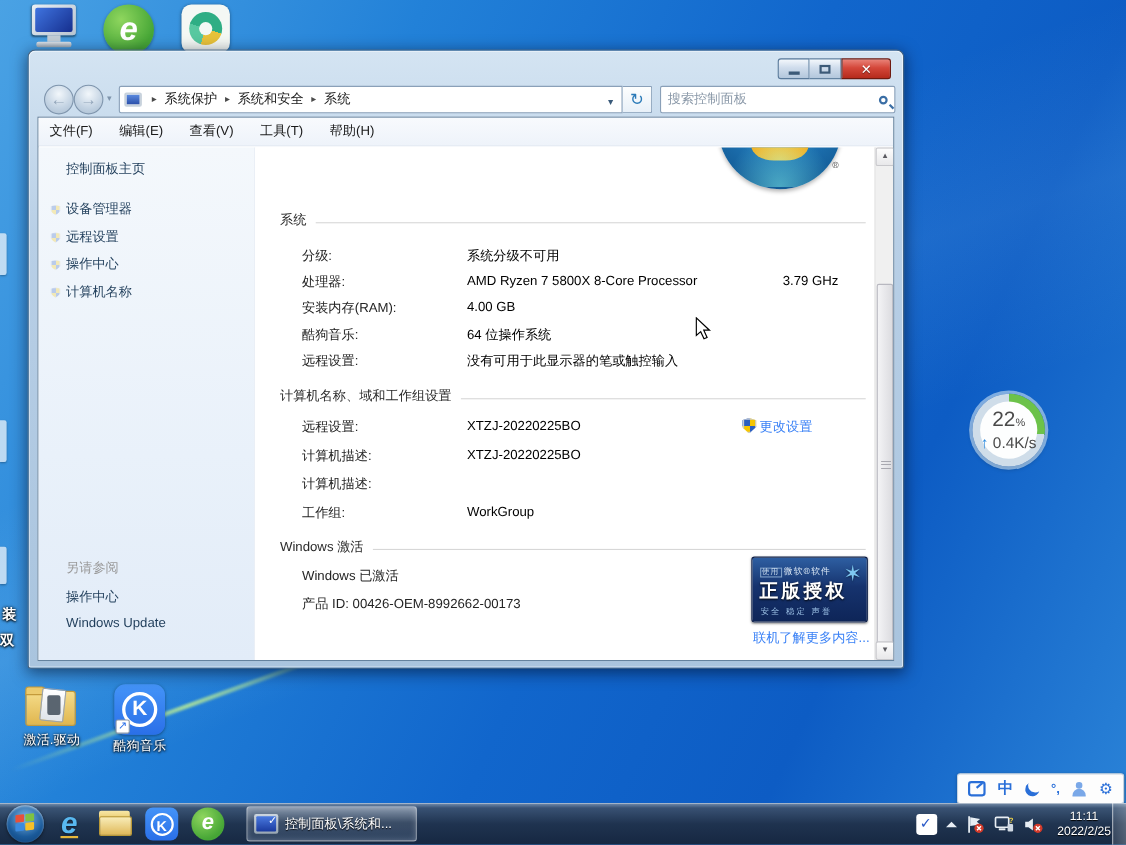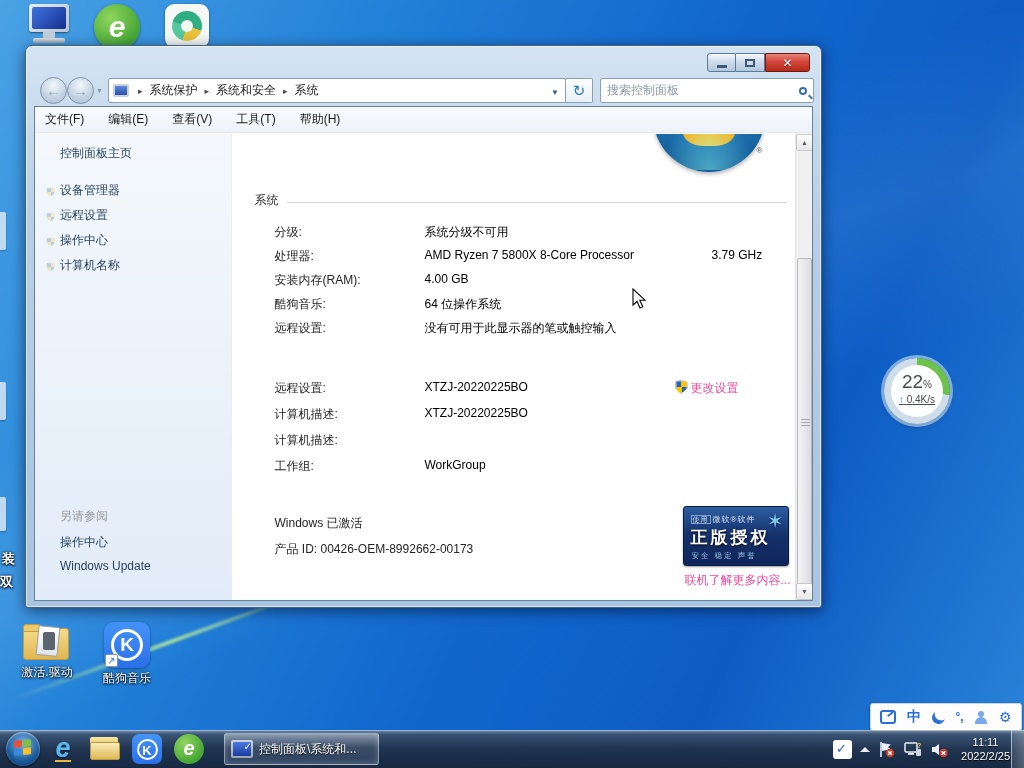--- a/index.html
+++ b/index.html
@@ -39,21 +39,21 @@
   .shortcut { position:absolute; left:1px; bottom:1px; width:13px; height:13px; background:#fff; border:1px solid #8a98a8; border-radius:2px; color:#2a6fe8; font-size:10px; line-height:11px; text-align:center; }
   .sliver { position:absolute; left:0; width:6px; background:rgba(235,242,248,.75); border-radius:0 2px 2px 0; box-shadow:0 1px 2px rgba(0,0,0,.3); }
   .plabel { position:absolute; color:#fff; font-size:13px; font-weight:bold; text-shadow:0 1px 2px #000,0 0 3px #000; }
 
   
   .widget { position:absolute; left:884px; top:358px; width:66px; height:66px; border-radius:50%;
             background:conic-gradient(#6cc24a 0 27%, #cfdde9 27% 100%); box-shadow:0 0 0 3px rgba(220,238,250,.55),0 2px 5px rgba(0,0,0,.35); }
   .widget .inner { position:absolute; left:7px; top:7px; width:52px; height:52px; border-radius:50%; background:#fdfefe; text-align:center; }
   .widget .pct { font-size:19px; color:#4a4a4a; margin-top:8px; line-height:18px; }
   .widget .pct .sm { font-size:10px; }
-  .widget .spd { font-size:10px; color:#4a4a4a;text-decoration:underline; }
+  .widget .spd { font-size:14px; color:#4a4a4a; }
   .widget .up { color:#2a8ae0; font-weight:bold; }
 
   
   .window { position:absolute; left:25px; top:45px; width:797px; height:563px;
             background:linear-gradient(180deg,#d4e4f2,#b8cfe6 30%,#a9c4de);
             border:1px solid #44607c; border-radius:7px 7px 3px 3px;
             box-shadow:0 3px 14px rgba(0,10,30,.55), inset 0 0 0 1px rgba(255,255,255,.55);
             padding:30px 8px 8px; }
   .caption-btns { position:absolute; top:7px; right:11px; display:flex; }
   .cbtn { height:19px; border:1px solid #4a6variableb; display:flex; align-items:center; justify-content:center; }
@@ -94,21 +94,21 @@
   .winlogo .flagpiece { position:absolute; left:30px; top:52px; width:52px; height:34px; background:radial-gradient(circle at 50% 100%,#ffd24a,#f59b00); border-radius:50% 50% 40% 40%; }
   .winlogo .glare { position:absolute; left:8px; top:60px; width:96px; height:50px; background:radial-gradient(ellipse at 50% 100%,rgba(120,230,230,.55),rgba(0,0,0,0) 70%); }
   .regmark { position:absolute; left:525px; top:12px; font-size:8px; color:#555; }
 
   .sect-head { position:absolute; left:23px; font-size:12px; color:#2a2a2a; white-space:nowrap; display:flex; align-items:center; width:532px; }
   .sect-head .rule { flex:1; height:1px; background:#d7d7d7; margin-left:8px; margin-top:3px; }
   .row { position:absolute; font-size:12px; white-space:nowrap; }
   .row .lbl { position:absolute; left:43px; color:#242424; }
   .row .val { position:absolute; left:193px; color:#000; }
   .row .extra { position:absolute; left:480px; color:#000; }
-  .link { color:#ec4899; }
+  .link { color:#3b82f6; }
   .shield { display:inline-block; width:13px; height:14px; vertical-align:-2px; margin-right:3px;
             clip-path:polygon(50% 0,100% 14%,100% 58%,50% 100%,0 58%,0 14%);
             background:conic-gradient(#f6c500 0 25%, #2b5fc0 25% 50%, #f6c500 50% 75%, #2b5fc0 75%); box-shadow:inset 0 0 0 1.5px #c8cdd4; }
   .badge { position:absolute; left:451px; top:372px; width:106px; height:60px; border-radius:3px;
            background:linear-gradient(180deg,#2e5fa2,#16336e 45%,#0e2558); border:1px solid #0a1c46; color:#fff; box-shadow:0 1px 2px rgba(0,0,0,.4); }
   .badge .b-top { font-size:8px; margin:7px 0 0 7px; color:#dce8f5; letter-spacing:1px; }
   .badge .b-use { font-size:7px; border:1px solid #7fa0c8; padding:0 1px; margin-right:2px; color:#cfe0f0; }
   .badge .b-main { font-size:17px; font-weight:bold; letter-spacing:3px; margin:1px 0 0 7px; text-shadow:0 1px 2px #000; }
   .badge .b-bot { font-size:7.5px; color:#9fc4e8; letter-spacing:2px; margin:2px 0 0 8px; }
   .badge .b-star { position:absolute; right:4px; top:2px; font-size:20px; color:#7ec8f0; text-shadow:0 1px 2px rgba(0,0,0,.5); }
@@ -304,38 +304,46 @@
         </div>
         <div class="row" style="top:162px;">
           <span class="lbl">酷狗音乐:</span>
           <span class="val">64 位操作系统</span>
         </div>
         <div class="row" style="top:186px;">
           <span class="lbl">远程设置:</span>
           <span class="val">没有可用于此显示器的笔或触控输入</span>
         </div>
 
+        <div class="sect-head" style="top:218px;">
+          <span>计算机名称、域和工作组设置</span>
+            <span class="rule"></span>
+        </div>
         <div class="row" style="top:246px;">
           <span class="lbl">远程设置:</span>
           <span class="val">XTZJ-20220225BO</span>
           <span style="position:absolute; left:443px;"><span class="shield"></span><span class="link">更改设置</span></span>
         </div>
         <div class="row" style="top:272px;">
           <span class="lbl">计算机描述:</span>
           <span class="val">XTZJ-20220225BO</span>
         </div>
         <div class="row" style="top:298px;">
           <span class="lbl">计算机描述:</span>
           <span class="val"></span>
         </div>
         <div class="row" style="top:324px;">
           <span class="lbl">工作组:</span>
           <span class="val">WorkGroup</span>
         </div>
 
+        <div class="sect-head" style="top:355px;">
+          <span>Windows 激活</span>
+            <span class="rule"></span>
+        </div>
         <div class="row" style="top:381px;">
           <span class="lbl">Windows 已激活</span>
         </div>
         <div class="row" style="top:407px;">
           <span class="lbl">产品 ID: 00426-OEM-8992662-00173</span>
         </div>
         <div class="badge">
           <div class="b-top"><span class="b-use">使用</span><span>微软®软件</span></div>
           <div class="b-main">正版授权</div>
           <div class="b-bot">安全 稳定 声誉</div>

